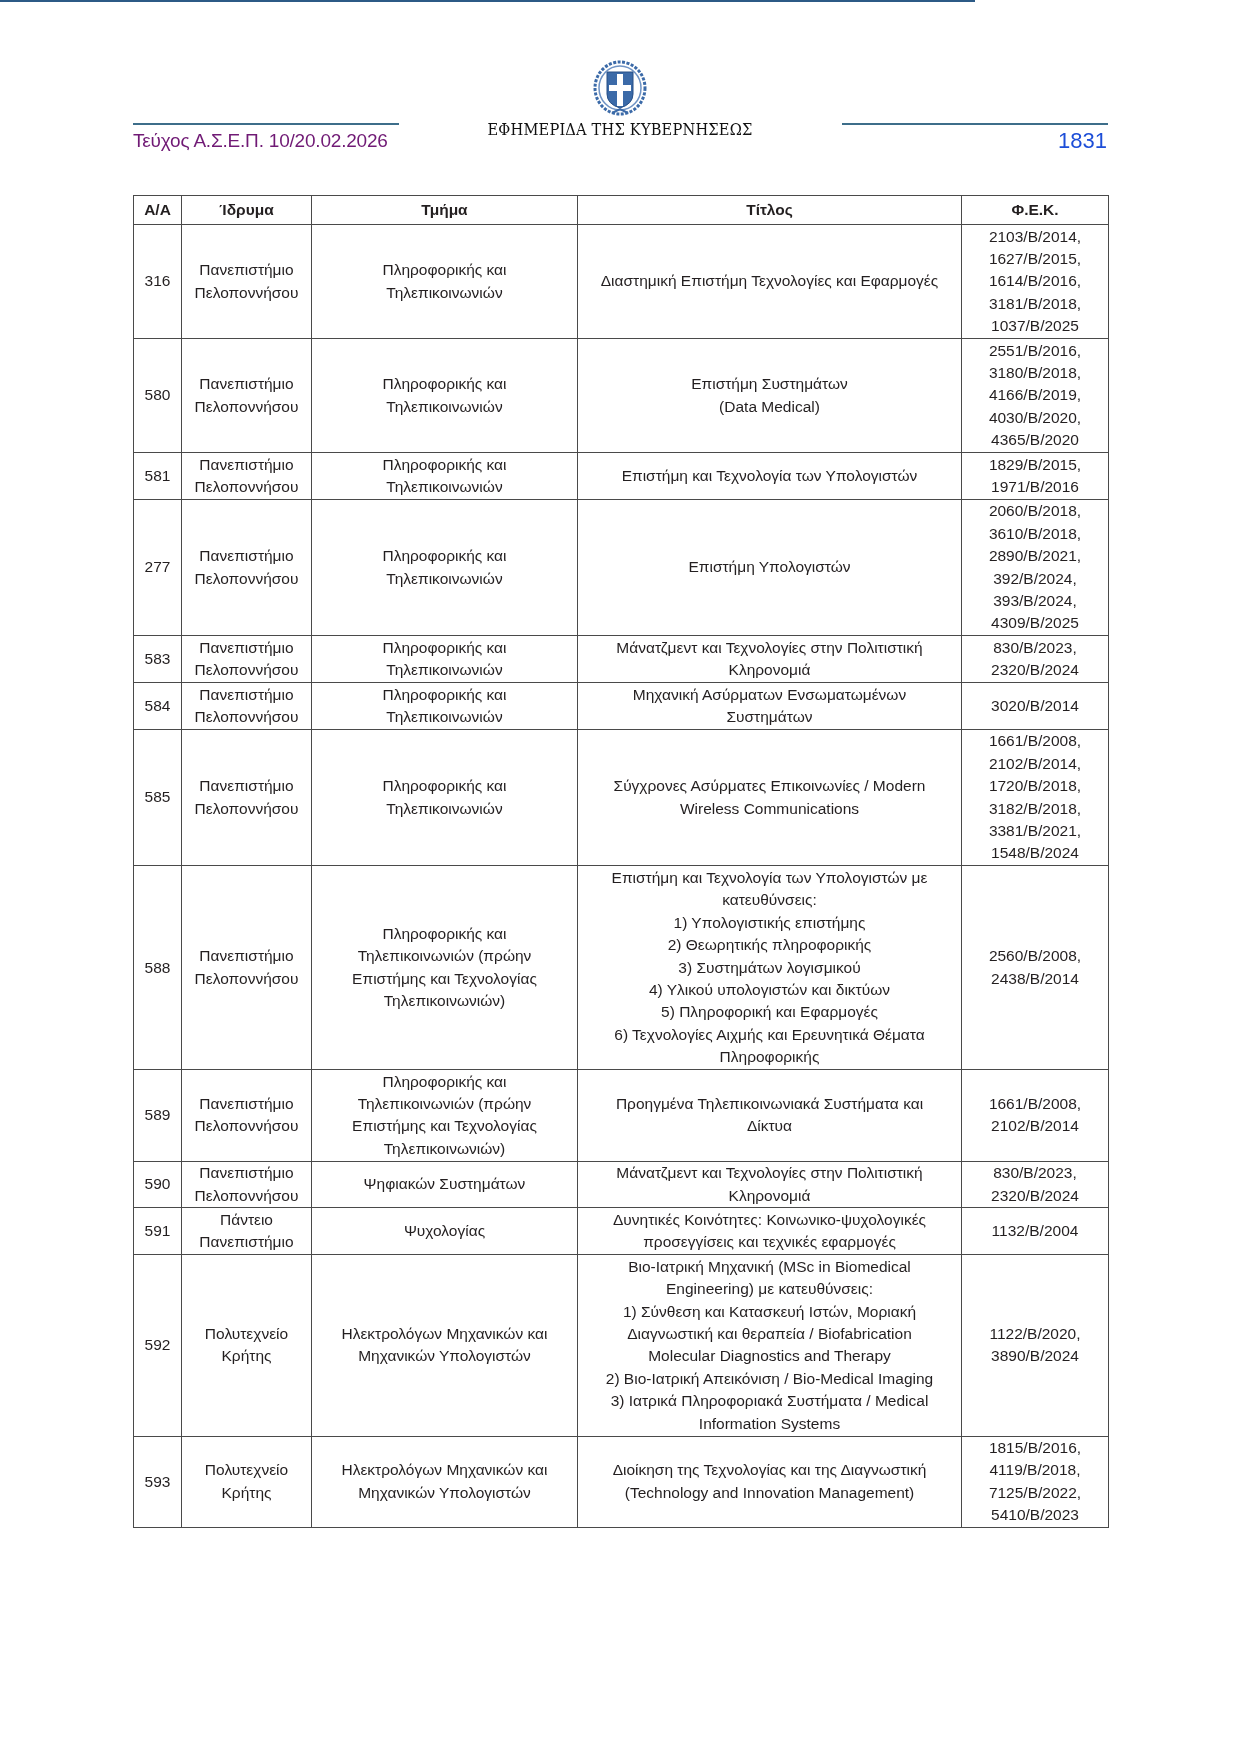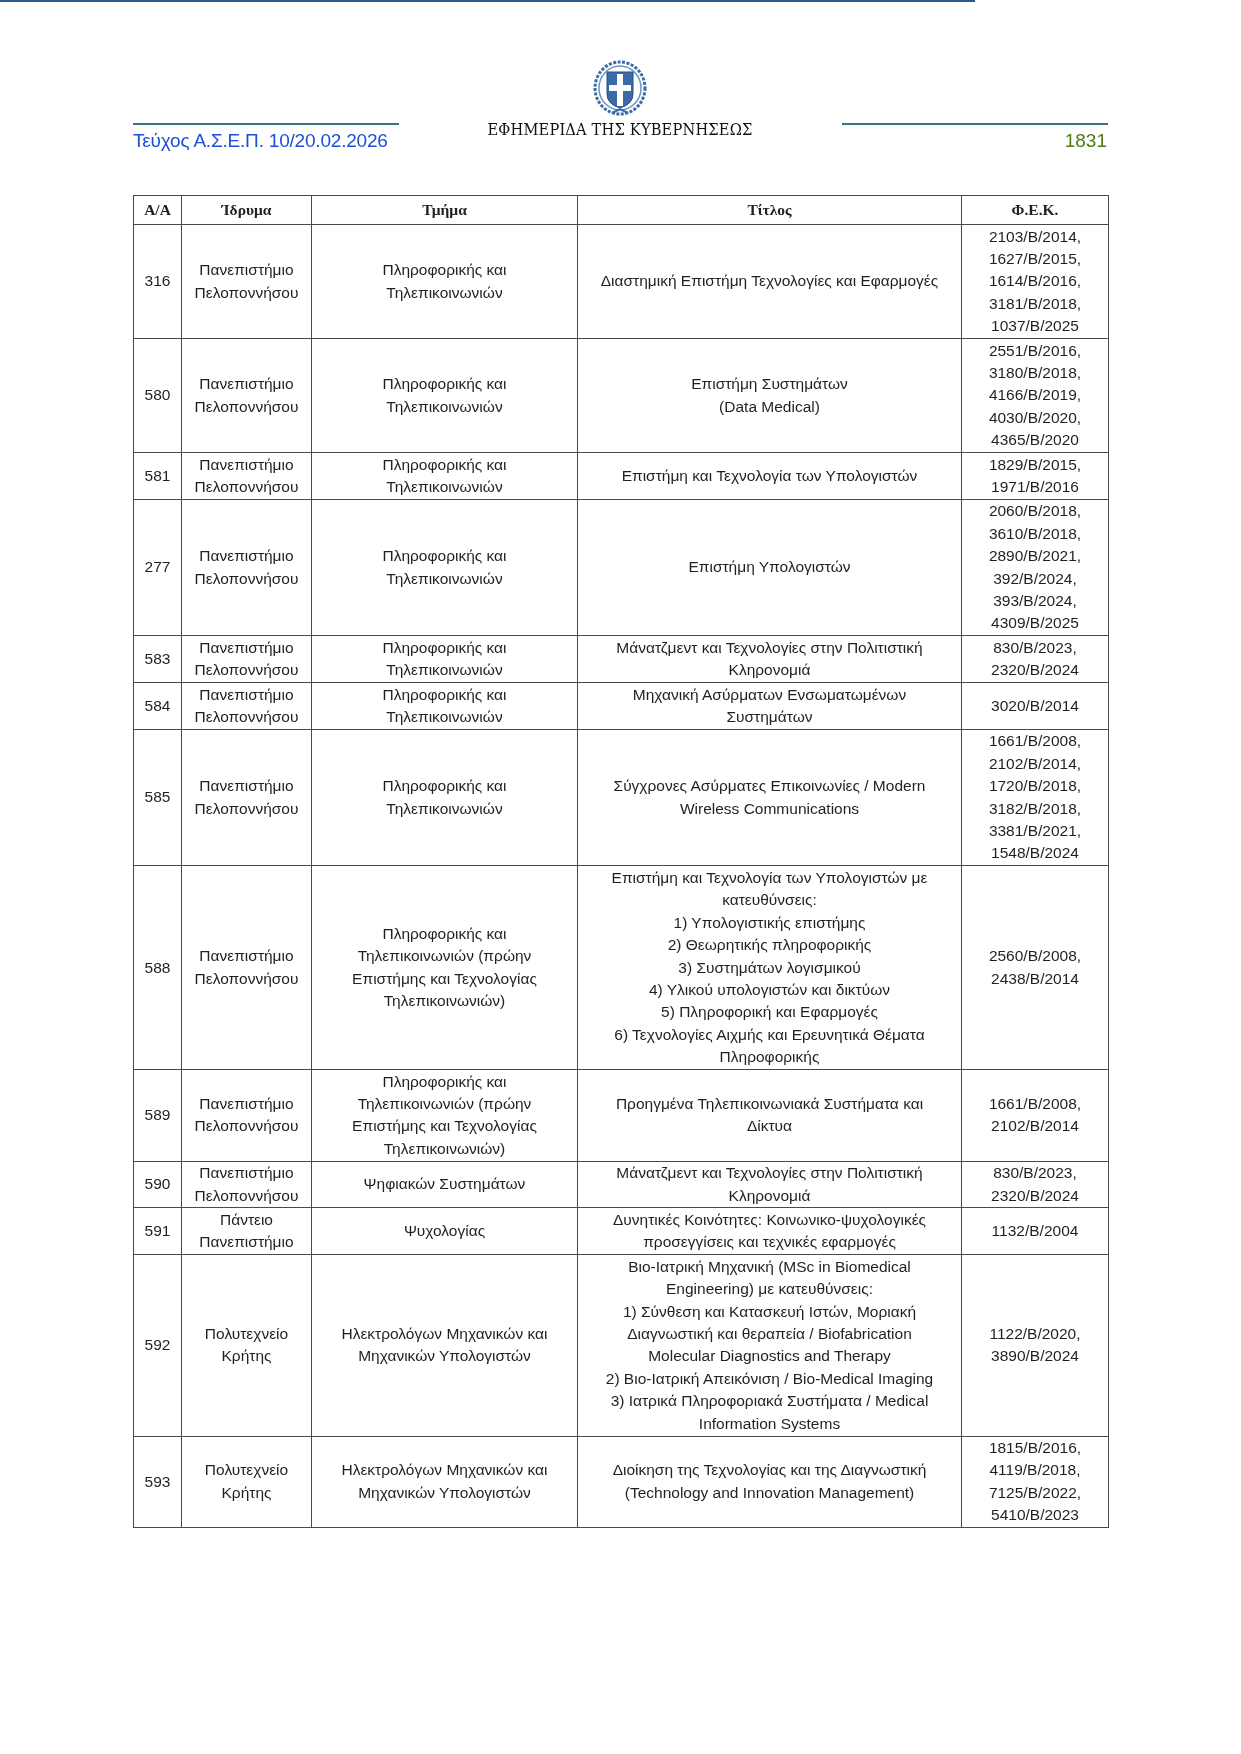--- a/index.html
+++ b/index.html
@@ -7,43 +7,43 @@
     width: 1241px; height: 1754px; position: relative; overflow: hidden;
     font-family: "Liberation Sans", "DejaVu Sans", sans-serif;
     color: #231f20;
   }
   .hdr-line { position: absolute; height: 2px; background: #3d6e8a; }
   #line-tl { left: 133px; top: 123px; width: 266px; }
   #line-tr { left: 842px; top: 123px; width: 266px; }
   #line-bottom { left: 133px; top: 155px; width: 975px; height: 2px; background: #2c5a86; }
   #issue {
     position: absolute; left: 133px; top: 129px;
-    font-size: 19px; line-height: 24px; letter-spacing: -0.2px; color: #1d4ed8;
+    font-size: 19px; line-height: 24px; letter-spacing: -0.2px; color: #701a75;
   }
   #pagenum {
     position: absolute; right: 134px; top: 129px;
-    font-size: 19px; line-height: 24px; color: #4d7c0f; text-align: right;
+    font-size: 22px; line-height: 24px; color: #1d4ed8; text-align: right;
   }
   #gazette-title {
     position: absolute; left: 460px; width: 320px; top: 118px; text-align: center;
     font-family: "DejaVu Serif", "Liberation Serif", serif;
     font-size: 17px; line-height: 22px; letter-spacing: 0.2px; transform: scaleX(0.86);
     color: #111;
   }
   #emblem { position: absolute; left: 592px; top: 60px; width: 56px; height: 58px; }
 
   #table-wrap { position: absolute; left: 133px; top: 195px; width: 975px; }
   table { border-collapse: collapse; width: 975px; table-layout: fixed; }
   th, td {
     border: 1.3px solid #4a4a4a;
     text-align: center; vertical-align: middle;
     font-size: 15.5px; line-height: 22.4px;
     padding: 0 3px; color: #231f20;
   }
-  th { font-weight: bold; height: 28px; padding: 0 3px; font-family: Liberation Serif, serif; }
+  th { font-weight: bold; height: 28px; padding: 0 3px; }
   td { padding-top: 0.5px; padding-bottom: 0.5px; }
   td .ln { display: block; white-space: nowrap; }
   col.c-aa { width: 48px; }
   col.c-inst { width: 130px; }
   col.c-dept { width: 266px; }
   col.c-title { width: 384px; }
   col.c-fek { width: 147px; }
 </style>
 </head>
 <body>

